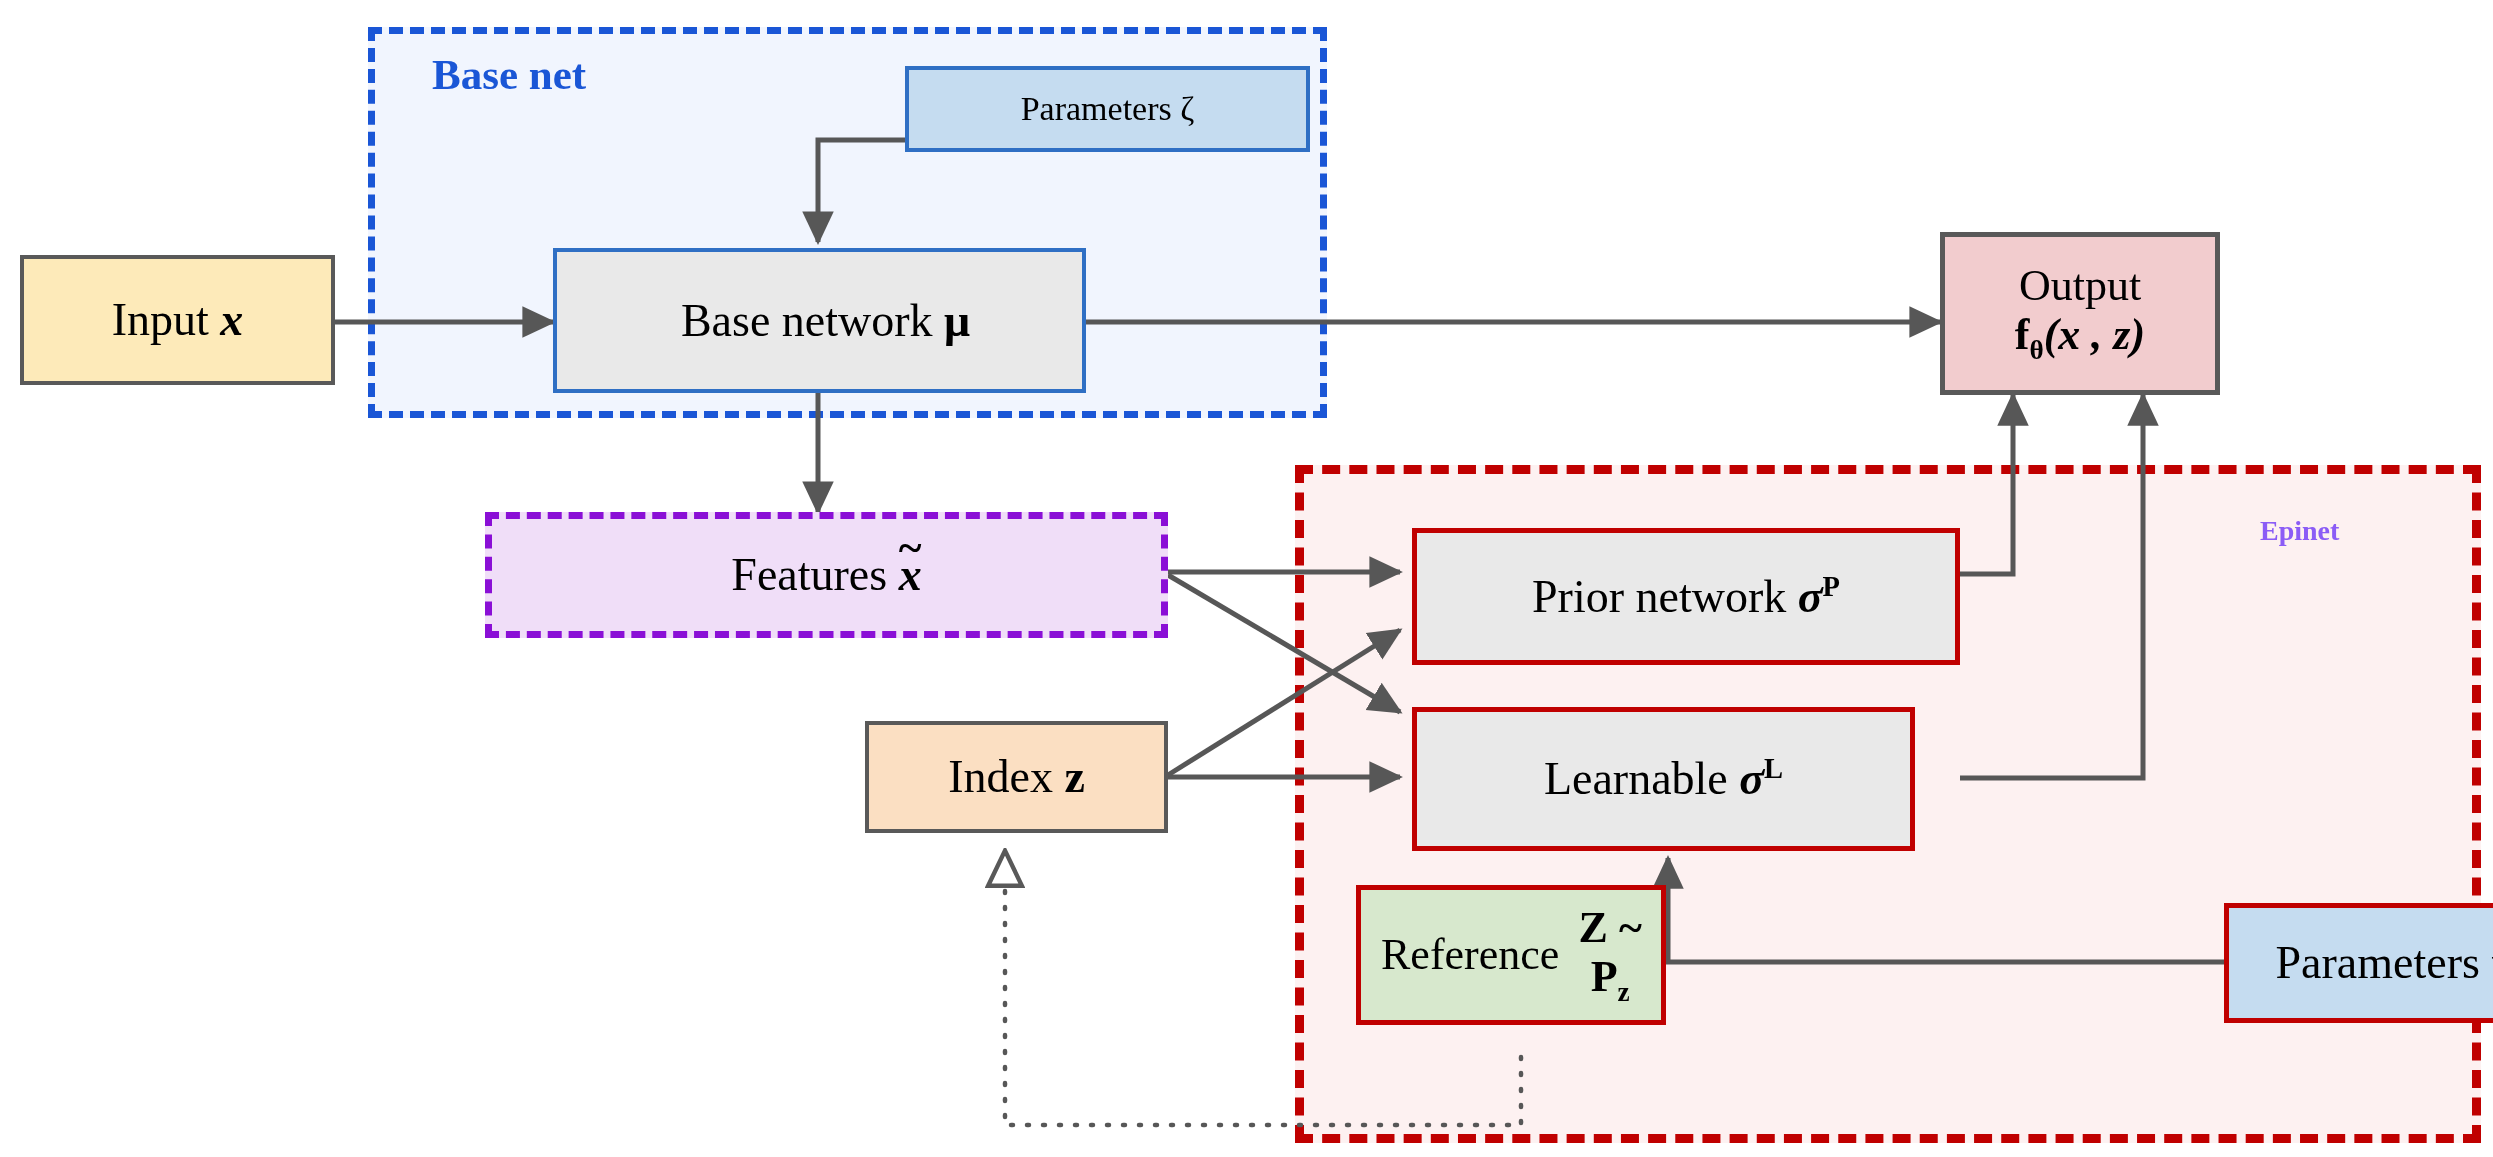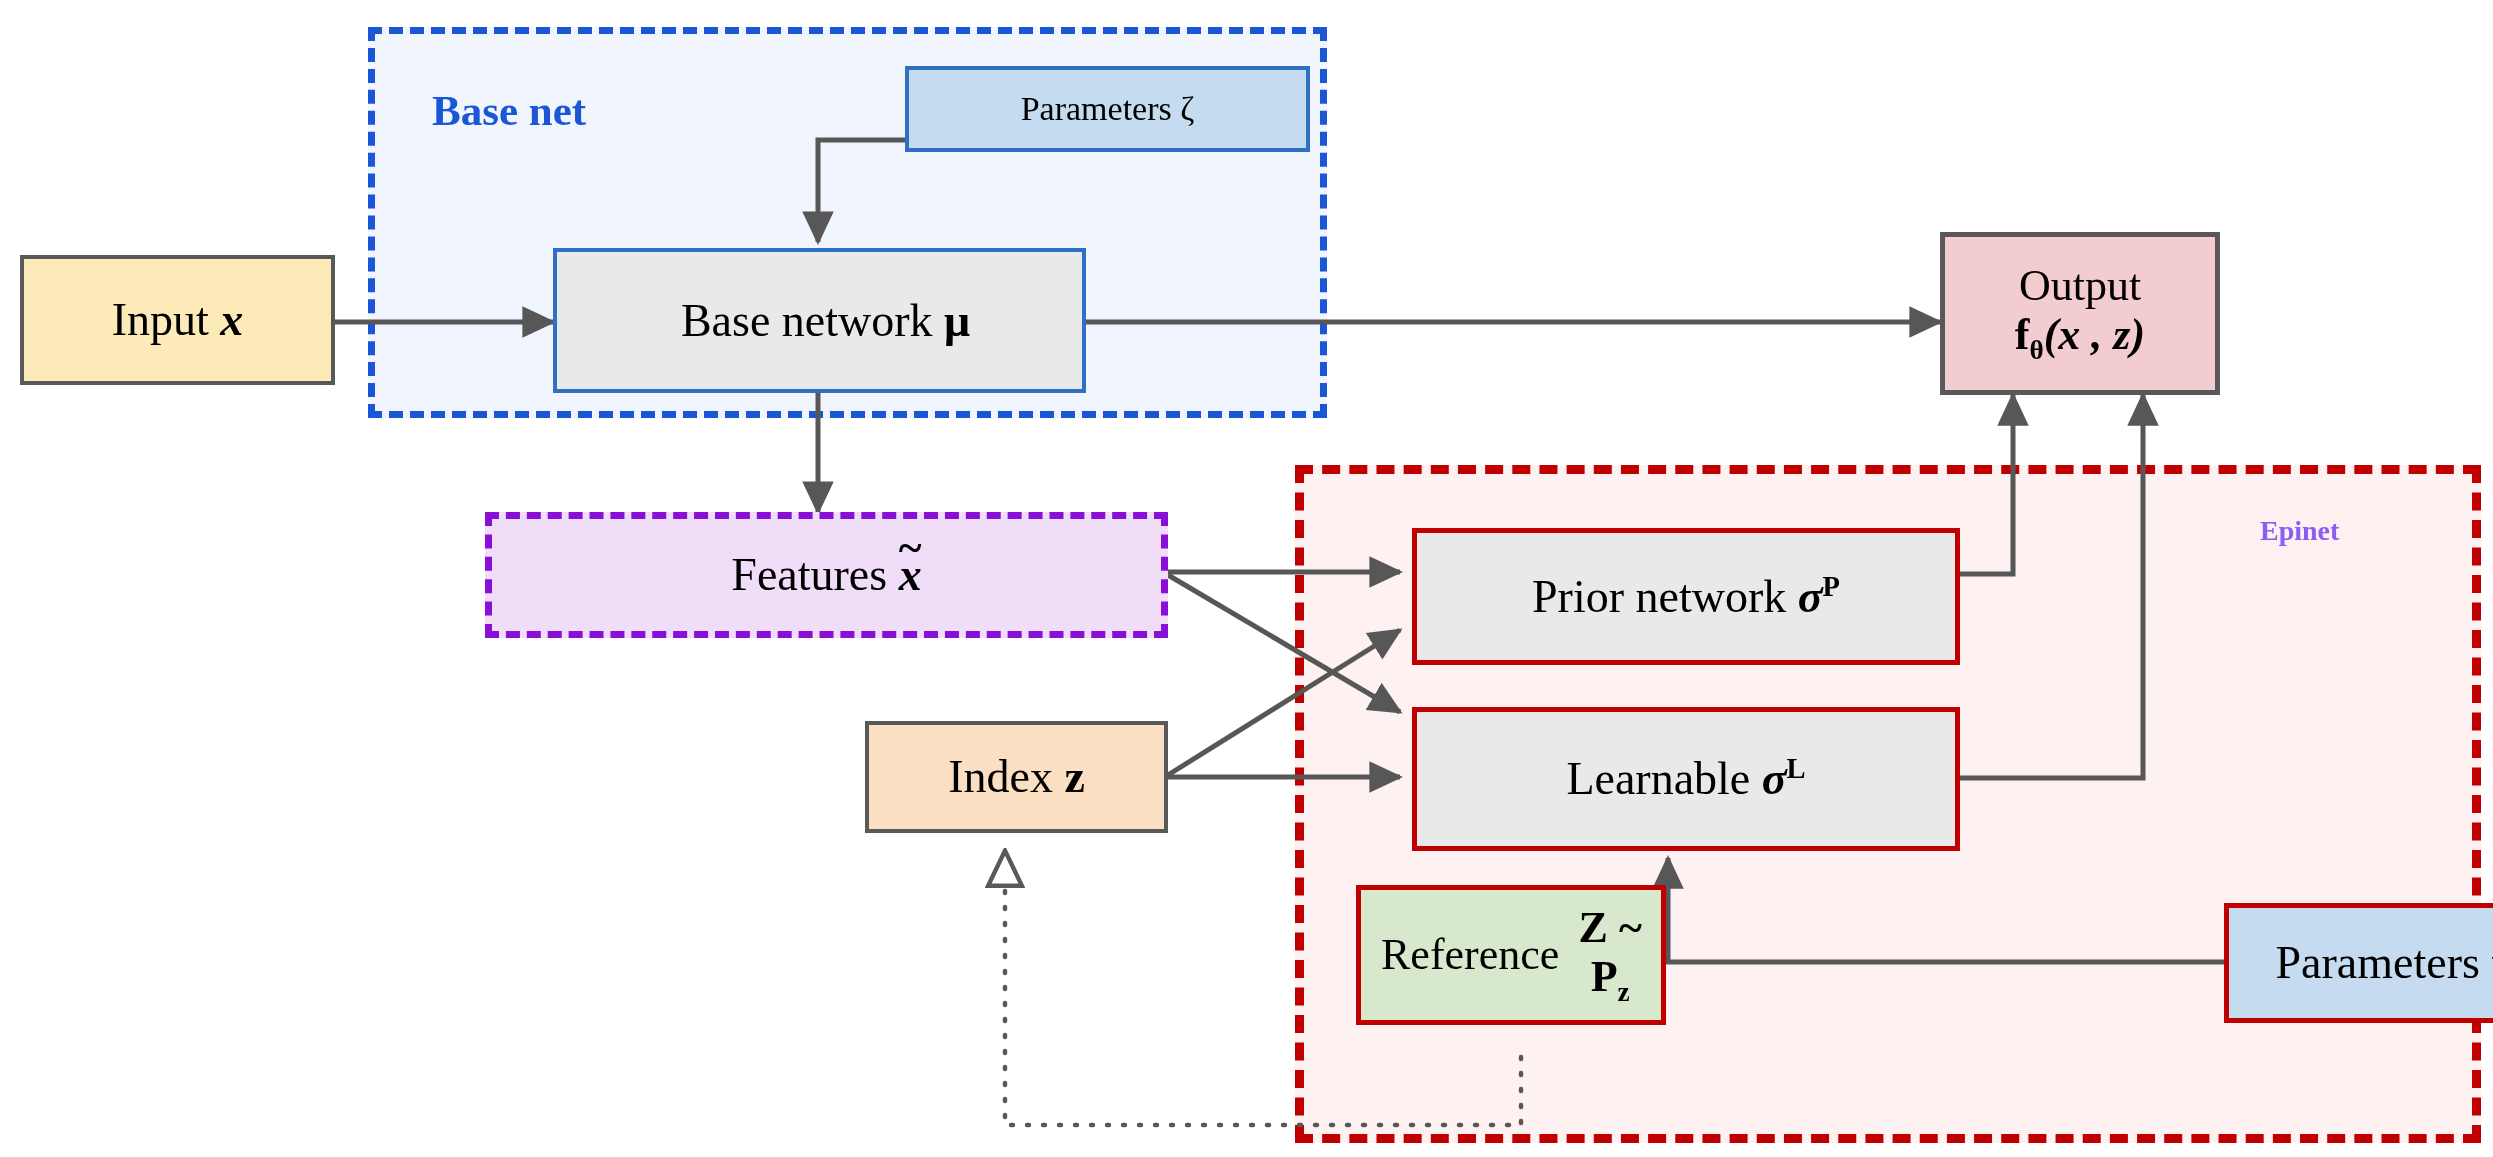--- a/index.html
+++ b/index.html
@@ -131,21 +131,21 @@
 </style>
 </head>
 <body>
 
 <div id="canvas">
 
   <div class="region region-basenet" style="left:368px; top:27px; width:959px; height:391px;"></div>
 
   <div class="region region-epinet" style="left:1295px; top:465px; width:1186px; height:678px;"></div>
 
-  <div class="region-label label-basenet" style="left:432px; top:50px;margin-top:36px;">Base net</div>
+  <div class="region-label label-basenet" style="left:432px; top:50px;">Base net</div>
 
   <div class="region-label label-epinet" style="left:2260px; top:515px;">Epinet</div>
 
   <svg class="edges" viewBox="0 0 2493 1157">
     <defs>
       <marker id="ah" viewBox="0 0 12 12" refX="10.5" refY="6" markerWidth="7" markerHeight="7" orient="auto-start-reverse">
         <path d="M 0 0.6 L 11.5 6 L 0 11.4 z" fill="#575757"></path>
       </marker>
       <marker id="ah-open" viewBox="0 0 12 12" refX="10.5" refY="6" markerWidth="9" markerHeight="9" orient="auto-start-reverse">
         <path d="M 0.8 1 L 11.2 6 L 0.8 11 z" fill="#ffffff" stroke="#595959" stroke-width="1.3"></path>
@@ -204,21 +204,21 @@
   </div>
 
   <div class="node node-index" style="left:865px; top:721px; width:303px; height:112px;">
     <span><span>Index</span> <span class="b">z</span></span>
   </div>
 
   <div class="node node-prior" style="left:1412px; top:505px; width:548px; height:137px;margin-top:23px;">
     <span><span>Prior network</span> <span class="bi">σ</span><sup>P</sup></span>
   </div>
 
-  <div class="node node-learnable" style="left:1412px; top:707px; width:548px; height:144px;">
+  <div class="node node-learnable" style="left:1412px; top:707px; width:503px; height:144px;">
     <span><span>Learnable</span> <span class="bi">σ</span><sup>L</sup></span>
   </div>
 
   <div class="node node-reference" style="left:1356px; top:885px; width:310px; height:140px; flex-direction:row;padding-left:20px;">
     <span>Reference</span>
     <span><span class="b">Z ~ P</span><sub class="b">z</sub></span>
   </div>
 
   <div class="node node-params-eta" style="left:2224px; top:903px; width:345px; height:120px;">
     <span><span>Parameters</span> <span class="b">η</span></span>

